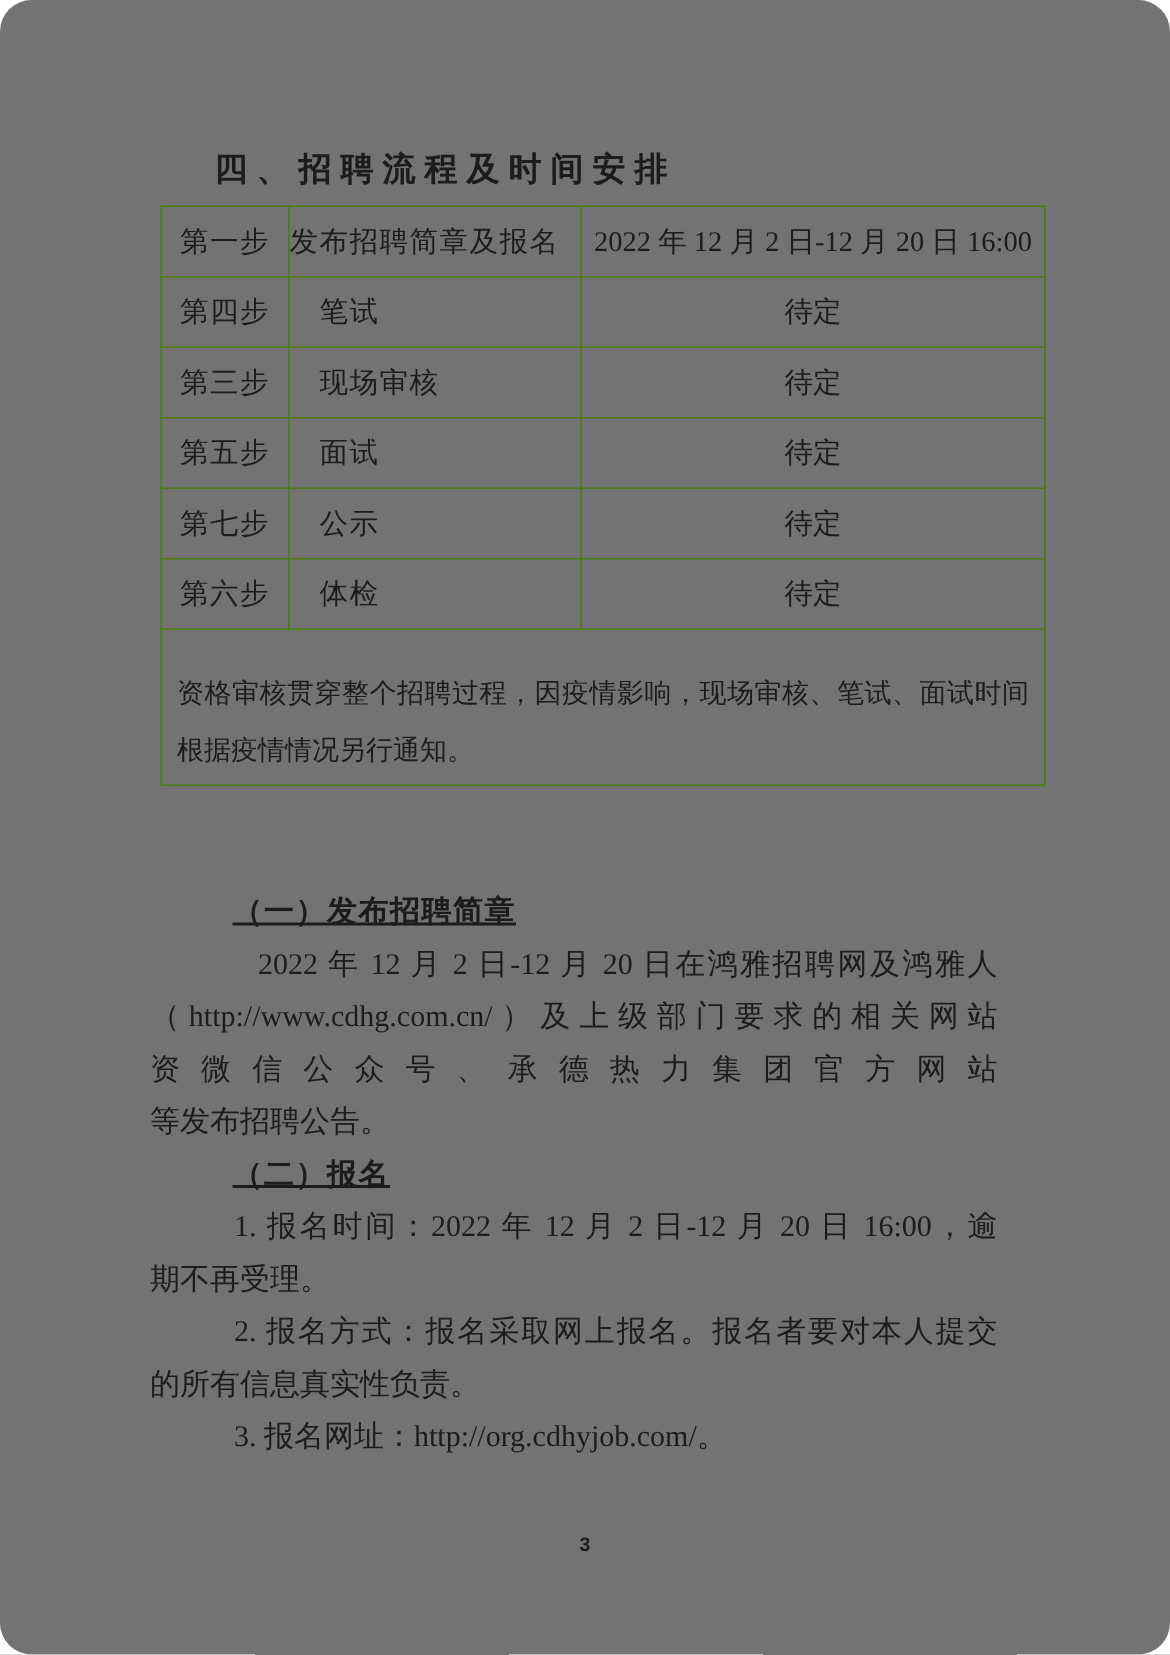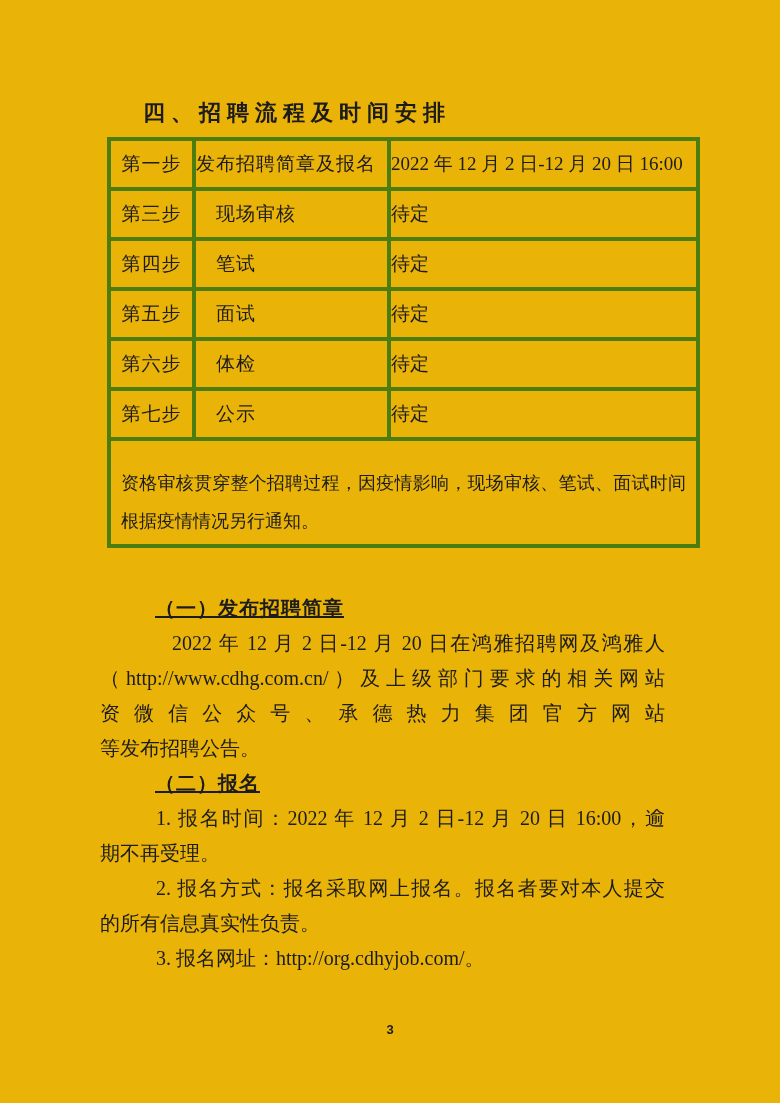--- a/index.html
+++ b/index.html
@@ -4,24 +4,25 @@
 <style>
   html, body {
     margin: 0;
     padding: 0;
     background: #ffffff;
   }
   .page {
     position: relative;
     width: 780px;
     height: 1103px;
-    background: #eab308;
+    background: #737373;
     color: #1c1c1c;
     font-family: "Liberation Serif", "DejaVu Serif", serif;
     overflow: hidden;
+    border-radius: 21px;
   }
   .doc-title {
     position: absolute;
     left: 143px;
     top: 98px;
     margin: 0;
     font-size: 22px;
     font-weight: bold;
     letter-spacing: 6px;
     white-space: nowrap;
@@ -29,29 +30,29 @@
   table.schedule {
     position: absolute;
     left: 107px;
     top: 137px;
     width: 589px;
     border-collapse: collapse;
     table-layout: fixed;
     font-size: 19px;
   }
   table.schedule td {
-    border: 4px solid #4d7c0f;
+    border: 1px solid #4d7c0f;
     height: 46px;
     padding: 0;
     vertical-align: middle;
     overflow: hidden;
   }
   td.cell-step { text-align: center; letter-spacing: 1px; }
   td.cell-item { padding-left: 10px; letter-spacing: 1px; }
-  td.cell-time { padding-left: 10px; }
+  td.cell-time { padding-left: 10px; text-align: center; }
   tr.note-row td {
     height: 80px;
     padding: 23px 10px 0 10px;
     font-size: 18px;
     vertical-align: top;
   }
   .note-line {
     line-height: 38px;
   }
   .note-line.just {
@@ -105,42 +106,42 @@
       <col style="width:195px">
       <col style="width:309px">
     </colgroup>
     <tbody id="schedule-body">
         <tr>
           <td class="cell-step">第一步</td>
           <td class="cell-item">发布招聘简章及报名</td>
           <td class="cell-time">2022 年 12 月 2 日-12 月 20 日 16:00</td>
         </tr>
         <tr>
-          <td class="cell-step">第三步</td>
-          <td class="cell-item">　现场审核</td>
+          <td class="cell-step">第四步</td>
+          <td class="cell-item">　笔试</td>
           <td class="cell-time">待定</td>
         </tr>
         <tr>
-          <td class="cell-step">第四步</td>
-          <td class="cell-item">　笔试</td>
+          <td class="cell-step">第三步</td>
+          <td class="cell-item">　现场审核</td>
           <td class="cell-time">待定</td>
         </tr>
         <tr>
           <td class="cell-step">第五步</td>
           <td class="cell-item">　面试</td>
           <td class="cell-time">待定</td>
         </tr>
         <tr>
-          <td class="cell-step">第六步</td>
-          <td class="cell-item">　体检</td>
+          <td class="cell-step">第七步</td>
+          <td class="cell-item">　公示</td>
           <td class="cell-time">待定</td>
         </tr>
         <tr>
-          <td class="cell-step">第七步</td>
-          <td class="cell-item">　公示</td>
+          <td class="cell-step">第六步</td>
+          <td class="cell-item">　体检</td>
           <td class="cell-time">待定</td>
         </tr>
         <tr class="note-row">
           <td colspan="3">
             <div class="note-line just">资格审核贯穿整个招聘过程，因疫情影响，现场审核、笔试、面试时间</div>
             <div class="note-line">根据疫情情况另行通知。</div>
           </td>
         </tr>
       </tbody>
   </table>

